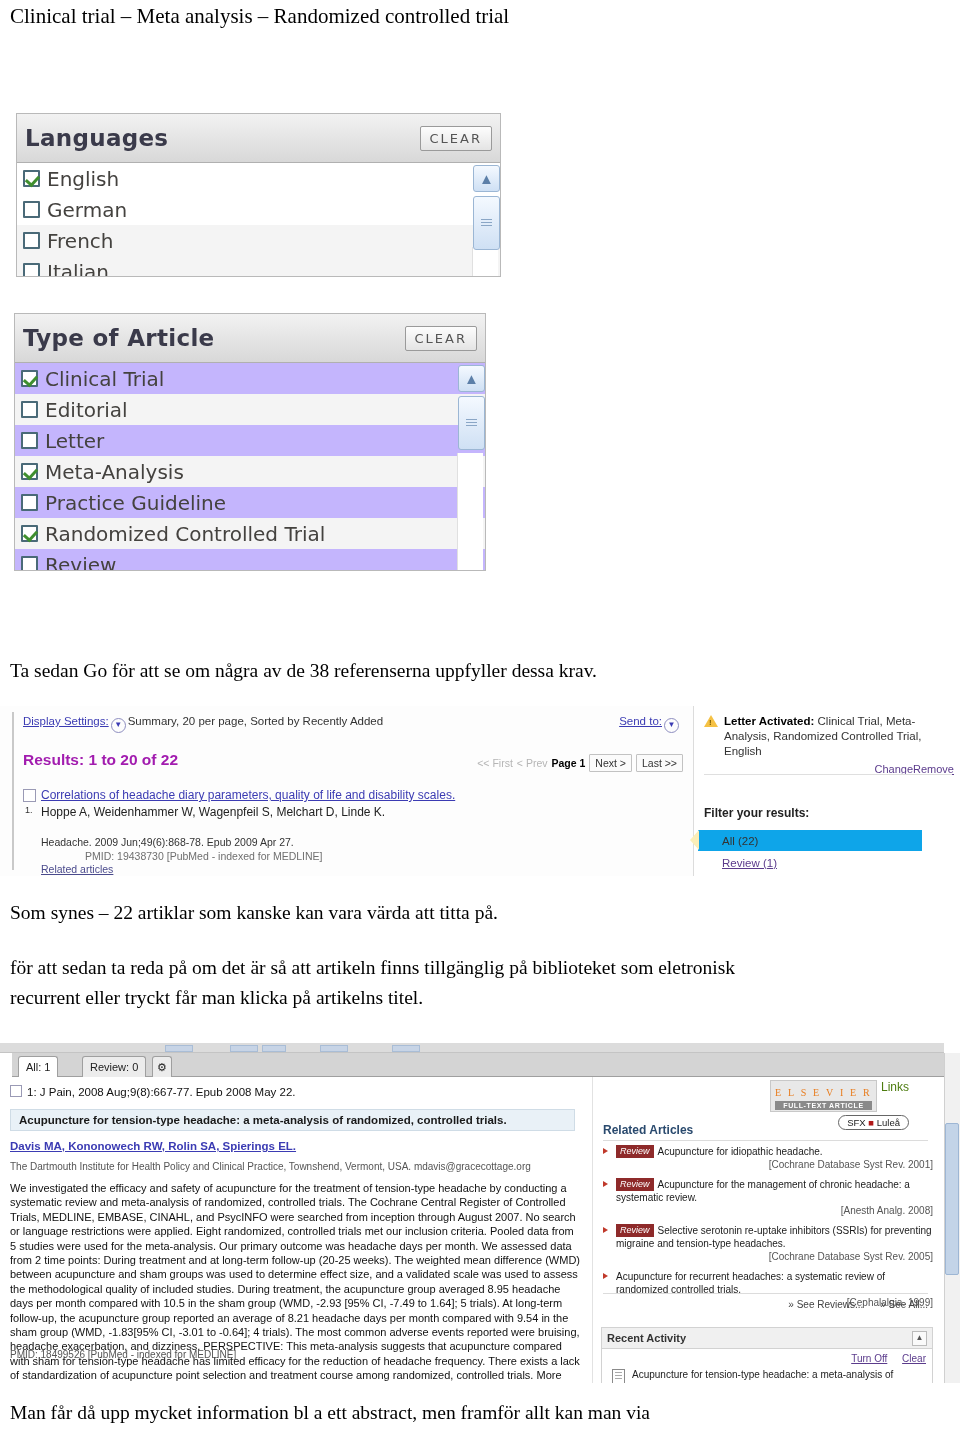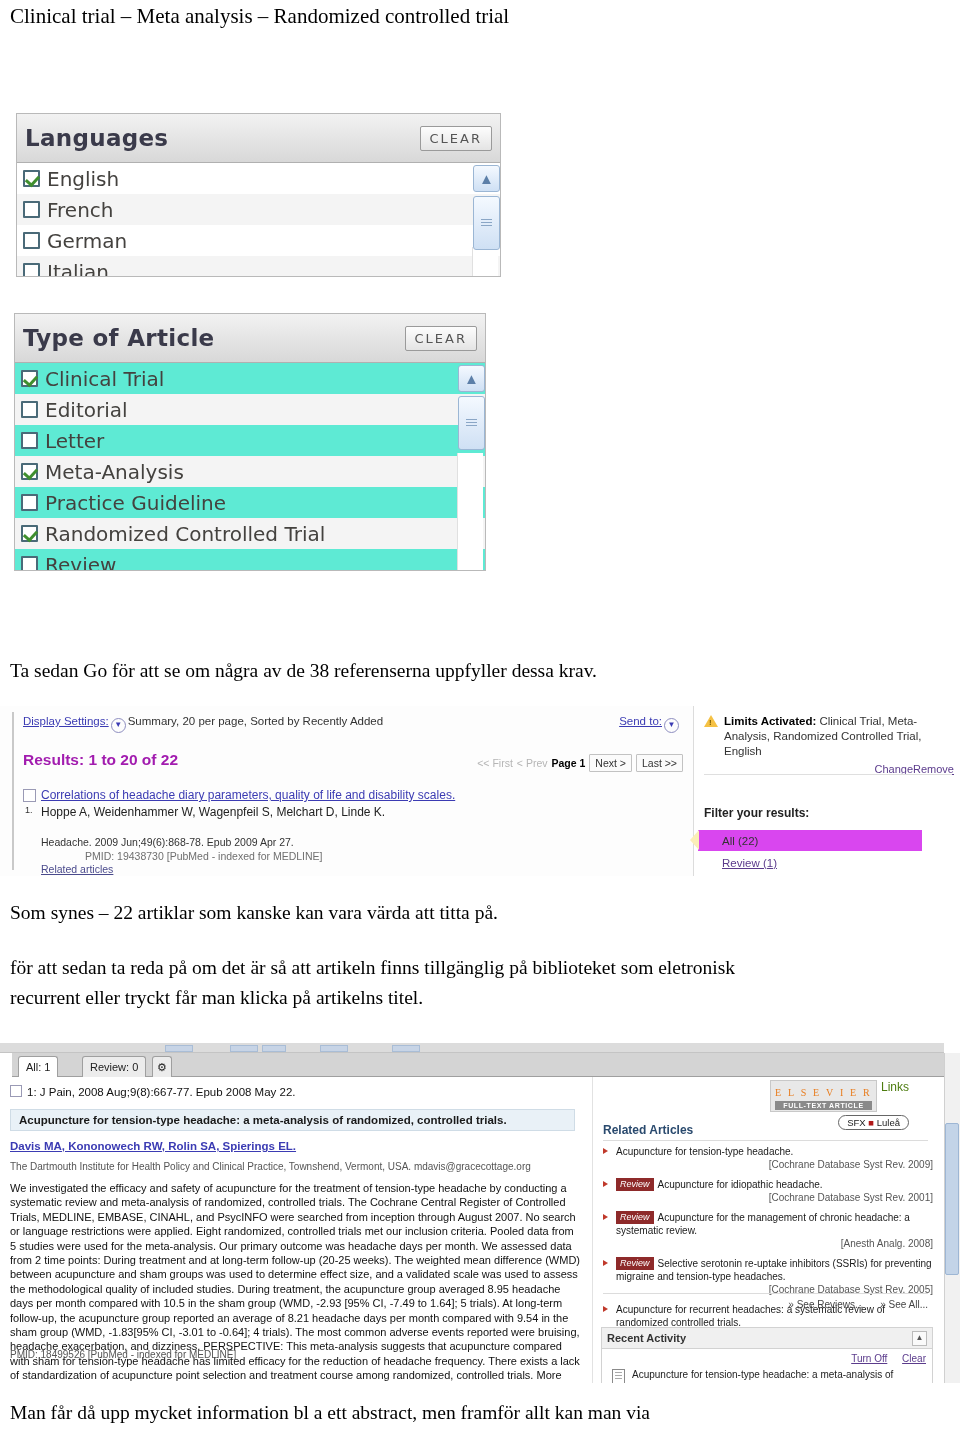--- a/index.html
+++ b/index.html
@@ -7,21 +7,21 @@
 
   .doc-text{font-family:"Liberation Serif",serif;color:#000;font-size:19.5px;line-height:26px;white-space:nowrap;}
 
   
   #page-title{position:absolute;left:10px;top:3px;font-size:21px;}
 
   
   .shot{position:absolute;box-sizing:border-box;font-family:"Liberation Sans",sans-serif;overflow:hidden;}
 
   #languages-panel{left:16px;top:113px;width:485px;height:164px;border:1px solid #b9b9b9;background:#fff;}
-  #type-panel{left:14px;top:313px;width:472px;height:258px;border:1px solid #b9b9b9;background:#5eead4;}
+  #type-panel{left:14px;top:313px;width:472px;height:258px;border:1px solid #b9b9b9;background:#c4b5fd;}
 
   .fw-head{height:48px;background:linear-gradient(#f2f2f2,#d8d8d8);border-bottom:1px solid #b0b0b0;
            display:flex;align-items:center;justify-content:space-between;padding:0 8px;}
   .fw-title{font-size:23px;font-weight:bold;color:#3a3a4a;letter-spacing:.3px;font-family:"DejaVu Sans",sans-serif;}
   .fw-clear{font-size:13px;letter-spacing:2px;color:#555;border:1px solid #9a9a9a;background:linear-gradient(#fdfdfd,#e4e4e4);
             padding:4px 9px;border-radius:2px;font-family:"DejaVu Sans",sans-serif;}
 
   .fw-list{position:relative;}
   .fw-row{display:flex;align-items:center;height:31px;padding-left:6px;box-sizing:border-box;}
   .fw-row.alt{background:#f4f4f4;}
@@ -69,21 +69,21 @@
 
   .limits{position:absolute;left:10px;top:8px;right:6px;}
   .limits .warn{position:absolute;left:0;top:1px;width:0;height:0;border-left:7px solid transparent;
       border-right:7px solid transparent;border-bottom:12px solid #f5c144;}
   .limits .warn:after{content:"!";position:absolute;left:-2px;top:3px;font-size:8px;color:#7a5a00;font-weight:bold;}
   .limits .txt{margin-left:20px;font-size:11.5px;color:#333;line-height:15px;}
   .limits .txt b{color:#000;}
   .limits .acts{text-align:right;margin-top:4px;font-size:11px;}
   .sep{position:absolute;left:10px;top:68px;right:8px;height:1px;background:#dfdfdf;}
   .filter-h{position:absolute;left:10px;top:100px;font-size:12px;font-weight:bold;color:#222;}
-  .fpill{position:absolute;left:4px;top:124px;width:224px;height:21px;background:#d946ef;
+  .fpill{position:absolute;left:4px;top:124px;width:224px;height:21px;background:#0ea5e9;
          display:flex;align-items:center;padding-left:24px;box-sizing:border-box;font-size:11.5px;color:#333;}
   .fpill:before{content:"";position:absolute;left:-8px;top:0;border-top:10.5px solid transparent;
          border-bottom:10.5px solid transparent;border-right:9px solid #fbeeb8;}
   .frev{position:absolute;left:28px;top:151px;font-size:11.5px;}
 
   
   #abstract-shot{left:0px;top:1043px;width:960px;height:340px;background:#ffffff;font-family:"Liberation Sans",sans-serif;}
   .ab-topstrip{position:absolute;left:0;top:0;width:944px;height:9px;background:#dcdcdc;border-bottom:1px solid #c4c4c4;}
   .ab-fragments{position:absolute;left:0;top:0;width:944px;height:9px;}
   .ab-fragments i{position:absolute;top:2px;height:5px;background:#c7d4e6;border:1px solid #a9bdd6;display:block;}
@@ -154,27 +154,27 @@
 <div class="shot" id="languages-panel">
   <div class="fw-head">
     <span class="fw-title">Languages</span>
     <span class="fw-clear">CLEAR</span>
   </div>
   <div class="fw-list">
     <div class="fw-row">
       <span class="cb on"></span>
       <span class="fw-lab">English</span>
     </div>
+    <div class="fw-row">
+      <span class="cb"></span>
+      <span class="fw-lab">German</span>
+    </div>
     <div class="fw-row alt">
       <span class="cb"></span>
       <span class="fw-lab">French</span>
-    </div>
-    <div class="fw-row">
-      <span class="cb"></span>
-      <span class="fw-lab">German</span>
     </div>
     <div class="fw-row alt">
       <span class="cb"></span>
       <span class="fw-lab">Italian</span>
     </div>
     <div class="fw-track"></div>
     <div class="fw-scroll">
       <div class="sb-up">▲</div>
       <div class="sb-thumb">
           <span class="sb-grip"></span>
@@ -259,21 +259,21 @@
       <div class="src">Headache. 2009 Jun;49(6):868-78. Epub 2009 Apr 27.</div>
       <div class="pmid">PMID: 19438730 [PubMed - indexed for MEDLINE]</div>
       <div class="rel"><span class="lnk" style="color:#4a4a8c">Related articles</span></div>
     </div>
   </div>
 
   <div class="rcol">
     <div class="limits">
       <span class="warn"></span>
       <div class="txt">
-        <b>Limits Activated:</b><span> Clinical Trial, Meta-Analysis, Randomized Controlled Trial, English</span>
+        <b>Letter Activated:</b><span> Clinical Trial, Meta-Analysis, Randomized Controlled Trial, English</span>
       </div>
       <div class="acts">
         <span class="lnk-v">Change</span><span class="lnk-v">Remove</span>
       </div>
     </div>
     <div class="sep"></div>
     <div class="filter-h">Filter your results:</div>
     <div class="fpill">All (22)</div>
     <div class="frev"><span class="lnk-v">Review (1)</span></div>
   </div>
@@ -315,24 +315,20 @@
         <span class="els-top">E L S E V I E R</span>
         <span class="els-bot" style="display:block">FULL-TEXT ARTICLE</span>
       </span><span class="els-links">Links</span>
       <div><span class="sfx"><span>SFX</span> <b>■</b> <span>Luleå</span></span></div>
     </div>
 
     <div class="ra-head">Related Articles</div>
     <div class="ra-rule"></div>
     <div class="ra-list">
       <div class="ra-item">
-        <span>Acupuncture for tension-type headache.</span>
-        <span class="ra-jrn">[Cochrane Database Syst Rev. 2009]</span>
-      </div>
-      <div class="ra-item">
         <span class="ra-rev">Review</span><span>Acupuncture for idiopathic headache.</span>
         <span class="ra-jrn">[Cochrane Database Syst Rev. 2001]</span>
       </div>
       <div class="ra-item">
         <span class="ra-rev">Review</span><span>Acupuncture for the management of chronic headache: a systematic review.</span>
         <span class="ra-jrn">[Anesth Analg. 2008]</span>
       </div>
       <div class="ra-item">
         <span class="ra-rev">Review</span><span>Selective serotonin re-uptake inhibitors (SSRIs) for preventing migraine and tension-type headaches.</span>
         <span class="ra-jrn">[Cochrane Database Syst Rev. 2005]</span>

